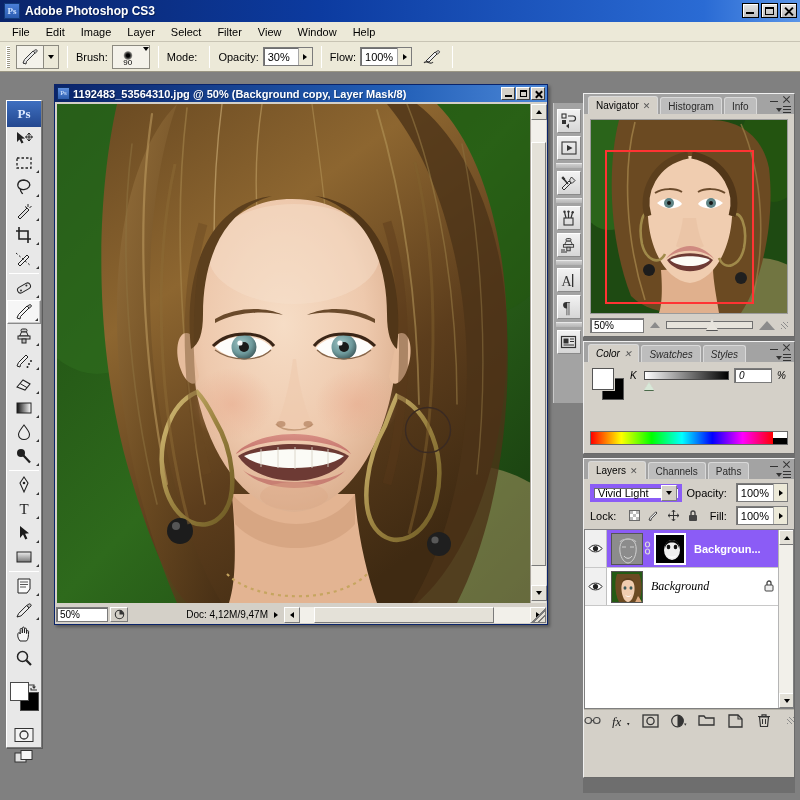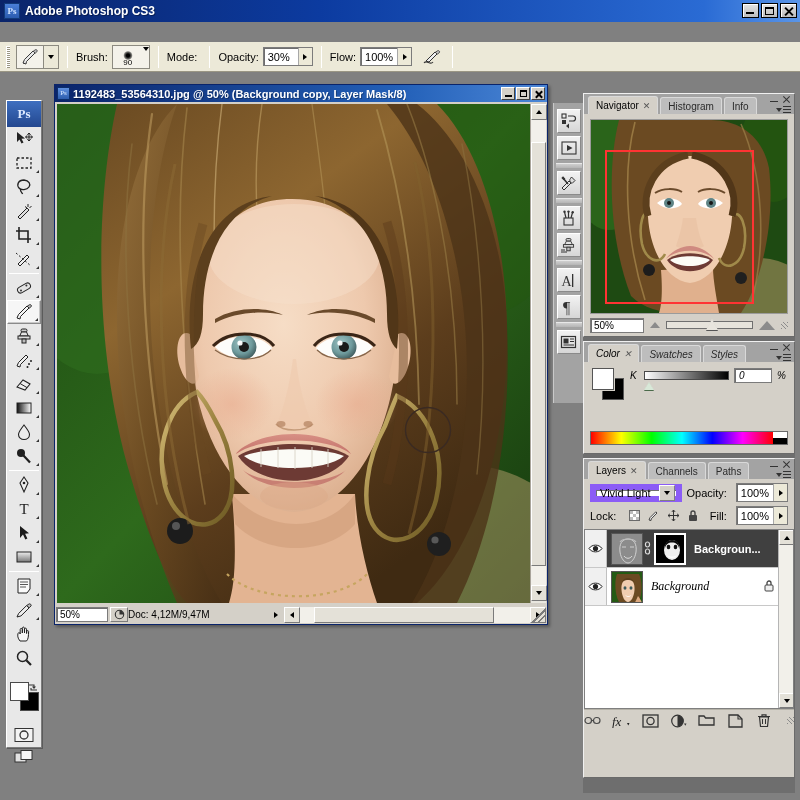--- a/index.html
+++ b/index.html
@@ -241,21 +241,21 @@
   .statusbox {
     height: 15px; border: 1px solid #7b7b7b; background: #fff;
     box-shadow: inset 1px 1px 0 #6e6e6e;
     display: flex; align-items: center; padding: 0 3px; width: 52px;
   }
   .statusarrowbox {
     width: 18px; height: 15px; background: #d4d0c8;
     border: 1px solid #fff; border-right-color:#7b7b7b; border-bottom-color:#7b7b7b;
     display: flex; align-items: center; justify-content: center; margin-left: 2px;
   }
-  .docinfo { flex: 1; text-align: left; font-size: 10px; }
+  .docinfo { flex: 1; text-align: right; font-size: 10px; }
   .resizegrip {
     position: absolute; right: 1px; bottom: 1px; width: 14px; height: 14px;
     background:
       linear-gradient(135deg, transparent 46%, #7b7b7b 46%, #7b7b7b 54%, transparent 54%) ,
       linear-gradient(135deg, transparent 66%, #7b7b7b 66%, #7b7b7b 74%, transparent 74%);
   }
 
   
   #iconstrip {
     position: absolute; left: 553px; top: 103px; width: 30px; height: 300px;
@@ -370,41 +370,41 @@
   #colorramp .grad { flex: 1; background: linear-gradient(to right,
       #ff0000, #ffff00, #00ff00, #00ffff, #0000ff, #ff00ff, #ff0000); }
   #colorramp .wk { width: 14px; display: flex; flex-direction: column; }
   #colorramp .wk .w { flex:1; background:#fff; }
   #colorramp .wk .k { flex:1; background:#000; }
 
   
   #layersopts { padding: 4px 6px 0 6px; }
   .lrow { display: flex; align-items: center; gap: 5px; margin-bottom: 4px; }
   .blendcombo {
-    width: 108px; height: 18px; border: 6px solid #8b5cf6; background: #ffffff;
+    width: 108px; height: 18px; border: 4px solid #8b5cf6; background: #ffffff;
     box-shadow: inset 1px 1px 0 #6e6e6e; display: flex; align-items: center;
   }
   .blendcombo .val { padding-left: 4px; font-size: 11px; flex: 1; }
   .blendcombo .dd { width: 16px; height: 16px; background: #d4d0c8;
      border: 1px solid #fff; border-right-color:#808080; border-bottom-color:#808080;
      display:flex;align-items:center;justify-content:center; margin-right:1px; }
   .lockicons { display: flex; align-items: center; gap: 7px; margin-left: 4px; }
   .lockbox { width: 11px; height: 11px; border: 1px solid #6a6a6a;
     background:
       conic-gradient(#fff 0 25%, #bdbdbd 0 50%, #fff 0 75%, #bdbdbd 0);
     background-size: 6px 6px; }
   #layerlist {
     margin: 4px 0 0 0; background: #fff; border: 1px solid #7f7f7f;
     height: 180px; position: relative; overflow: hidden;
   }
   .layerrow {
     display: flex; align-items: center; height: 38px;
     border-bottom: 1px solid #c8c8c8; position: relative;
   }
-  .layerrow.sel { background: #404040; color: #fff; }
+  .layerrow.sel { background: #8b5cf6; color: #fff; }
   .eyecell {
     width: 22px; height: 100%; display: flex; align-items: center; justify-content: center;
     border-right: 1px solid #c0c0c0; background: #f0f0f0;
   }
   .layerrow.sel .eyecell { background: #f0f0f0; }
   .thumb {
     width: 32px; height: 32px; margin-left: 4px; border: 1px solid #555; overflow: hidden;
     background: #fff; position: relative;
   }
   .linkchain { width: 9px; text-align: center; font-size: 9px; color: #333; }
@@ -439,20 +439,31 @@
       <div class="winbtn wb-max">
           <i></i>
         </div>
       <div class="winbtn wb-close">
           <i></i>
           <i></i>
         </div>
     </div>
   </div>
 
+  <div id="menubar">
+    <div class="mi">File</div>
+    <div class="mi">Edit</div>
+    <div class="mi">Image</div>
+    <div class="mi">Layer</div>
+    <div class="mi">Select</div>
+    <div class="mi">Filter</div>
+    <div class="mi">View</div>
+    <div class="mi">Window</div>
+    <div class="mi">Help</div>
+  </div>
 
   <div id="optionsbar">
     <div class="obgrip"></div>
 
     <div class="toolwell">
       <div class="glyph">
         <svg width="20" height="18" viewBox="0 0 20 18">
           <path d="M3 15 L6 16 L6.5 13.5 L15 5 L13 3 L4.5 11.5 Z" fill="#e9e9e9" stroke="#3a3a3a" stroke-width="1"></path>
           <path d="M13.2 3.2 L15.2 5.2 L17.2 3.4 C17.8 2.8 16.4 1.2 15.6 1.6 Z" fill="#b8b8b8" stroke="#3a3a3a" stroke-width="0.8"></path>
           <path d="M3 15 L5.2 15.7" stroke="#3a3a3a" stroke-width="0.8"></path>

